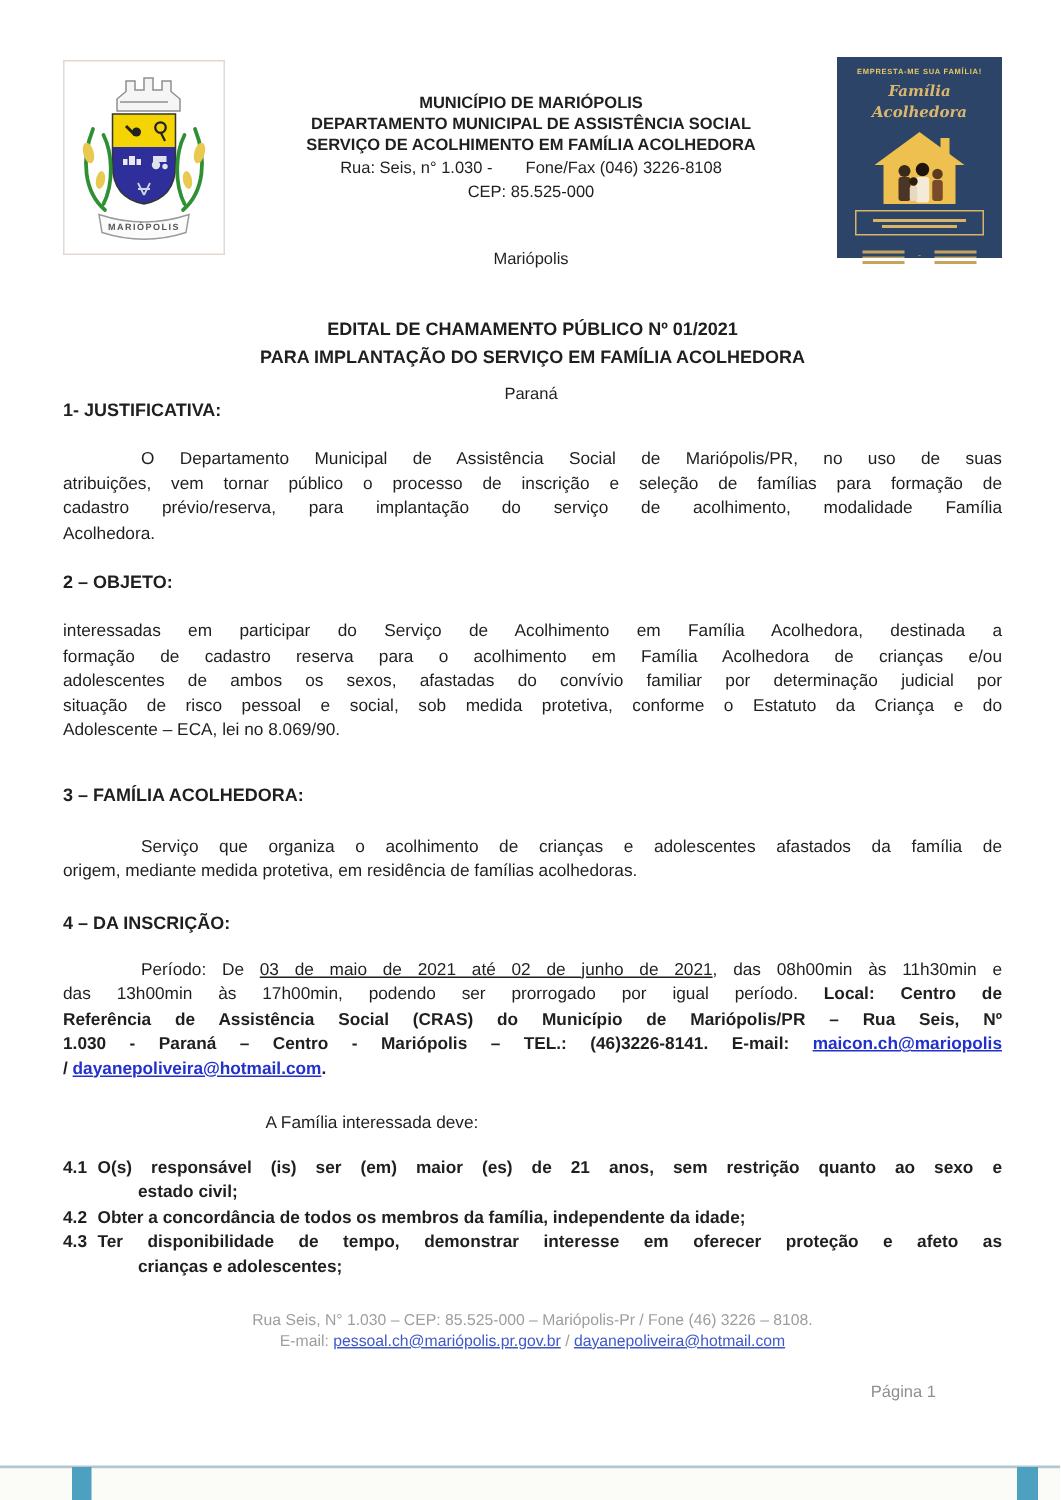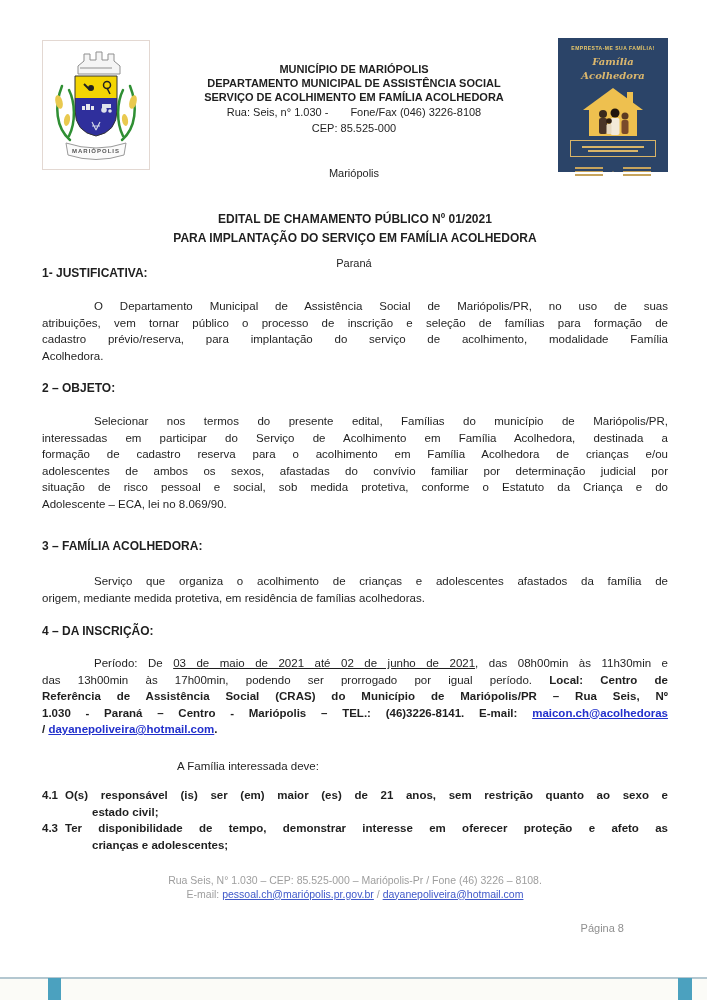--- a/index.html
+++ b/index.html
@@ -172,21 +172,20 @@
     <div class="sec mt-s1">1- JUSTIFICATIVA:</div>
     <div class="mt-p1">
       <div class="jline indent">O Departamento Municipal de Assistência Social de Mariópolis/PR, no uso de suas</div>
       <div class="jline">atribuições, vem tornar público o processo de inscrição e seleção de famílias para formação de</div>
       <div class="jline">cadastro prévio/reserva, para implantação do serviço de acolhimento, modalidade Família</div>
       <div class="lline">Acolhedora.</div>
     </div>
 
     <div class="sec mt-s2">2 – OBJETO:</div>
     <div class="mt-p2">
-      <div class="jline indent">Selecionar nos termos do presente edital, Famílias do município de Mariópolis/PR,</div>
       <div class="jline">interessadas em participar do Serviço de Acolhimento em Família Acolhedora, destinada a</div>
       <div class="jline">formação de cadastro reserva para o acolhimento em Família Acolhedora de crianças e/ou</div>
       <div class="jline">adolescentes de ambos os sexos, afastadas do convívio familiar por determinação judicial por</div>
       <div class="jline">situação de risco pessoal e social, sob medida protetiva, conforme o Estatuto da Criança e do</div>
       <div class="lline">Adolescente – ECA, lei no 8.069/90.</div>
     </div>
 
     <div class="sec mt-s3">3 – FAMÍLIA ACOLHEDORA:</div>
     <div class="mt-p3">
       <div class="jline indent">Serviço que organiza o acolhimento de crianças e adolescentes afastados da família de</div>
@@ -198,51 +197,56 @@
       <div class="jline indent">
         <span>Período: De </span><span class="u">03 de maio de 2021 até 02 de junho de 2021</span><span>, das 08h00min às 11h30min e</span>
       </div>
       <div class="jline">
         <span>das 13h00min às 17h00min, podendo ser prorrogado por igual período. </span><b>Local: Centro de</b>
       </div>
       <div class="jline">
         <b>Referência de Assistência Social (CRAS) do Município de Mariópolis/PR – Rua Seis, Nº</b>
       </div>
       <div class="jline">
-        <b>1.030 - Paraná – Centro - Mariópolis – TEL.: (46)3226-8141. E-mail: </b><a class="lnk">maicon.ch@acolhedoras</a>
+        <b>1.030 - Paraná – Centro - Mariópolis – TEL.: (46)3226-8141. E-mail: </b><a class="lnk">maicon.ch@mariopolis</a>
       </div>
       <div class="lline">
         <b>/ </b><a class="lnk">dayanepoliveira@hotmail.com</a><b>.</b>
       </div>
     </div>
 
     <div class="intro">A Família interessada deve:</div>
 
     <div class="items">
       <div>
         <div class="jline">
           <b class="inum">4.1</b><span>O(s) responsável (is) ser (em) maior (es) de 21 anos, sem restrição quanto ao sexo e</span>
         </div>
         <div class="lline cont">estado civil;</div>
       </div>
       <div>
+        <div class="lline">
+          <b class="inum">4.2</b><span>Obter a concordância de todos os membros da família, independente da idade;</span>
+        </div>
+      </div>
+      <div>
         <div class="jline">
           <b class="inum">4.3</b><span>Ter disponibilidade de tempo, demonstrar interesse em oferecer proteção e afeto as</span>
         </div>
         <div class="lline cont">crianças e adolescentes;</div>
       </div>
     </div>
 
     <div class="footer">
       <div>Rua Seis, N° 1.030 – CEP: 85.525-000 – Mariópolis-Pr / Fone (46) 3226 – 8108.</div>
       <div>
         <span>E-mail: </span><a class="flnk">pessoal.ch@mariópolis.pr.gov.br</a><span> / </span><a class="flnk">dayanepoliveira@hotmail.com</a>
       </div>
     </div>
 
-    <div class="pagenum">Página 8</div>
+    <div class="pagenum">Página 1</div>
   </div>
 
   <div class="bottom-line"></div>
   <div class="below-strip"></div>
   <div class="bar-left"></div>
   <div class="bar-right"></div>
 </div>
 
 </body></html>

